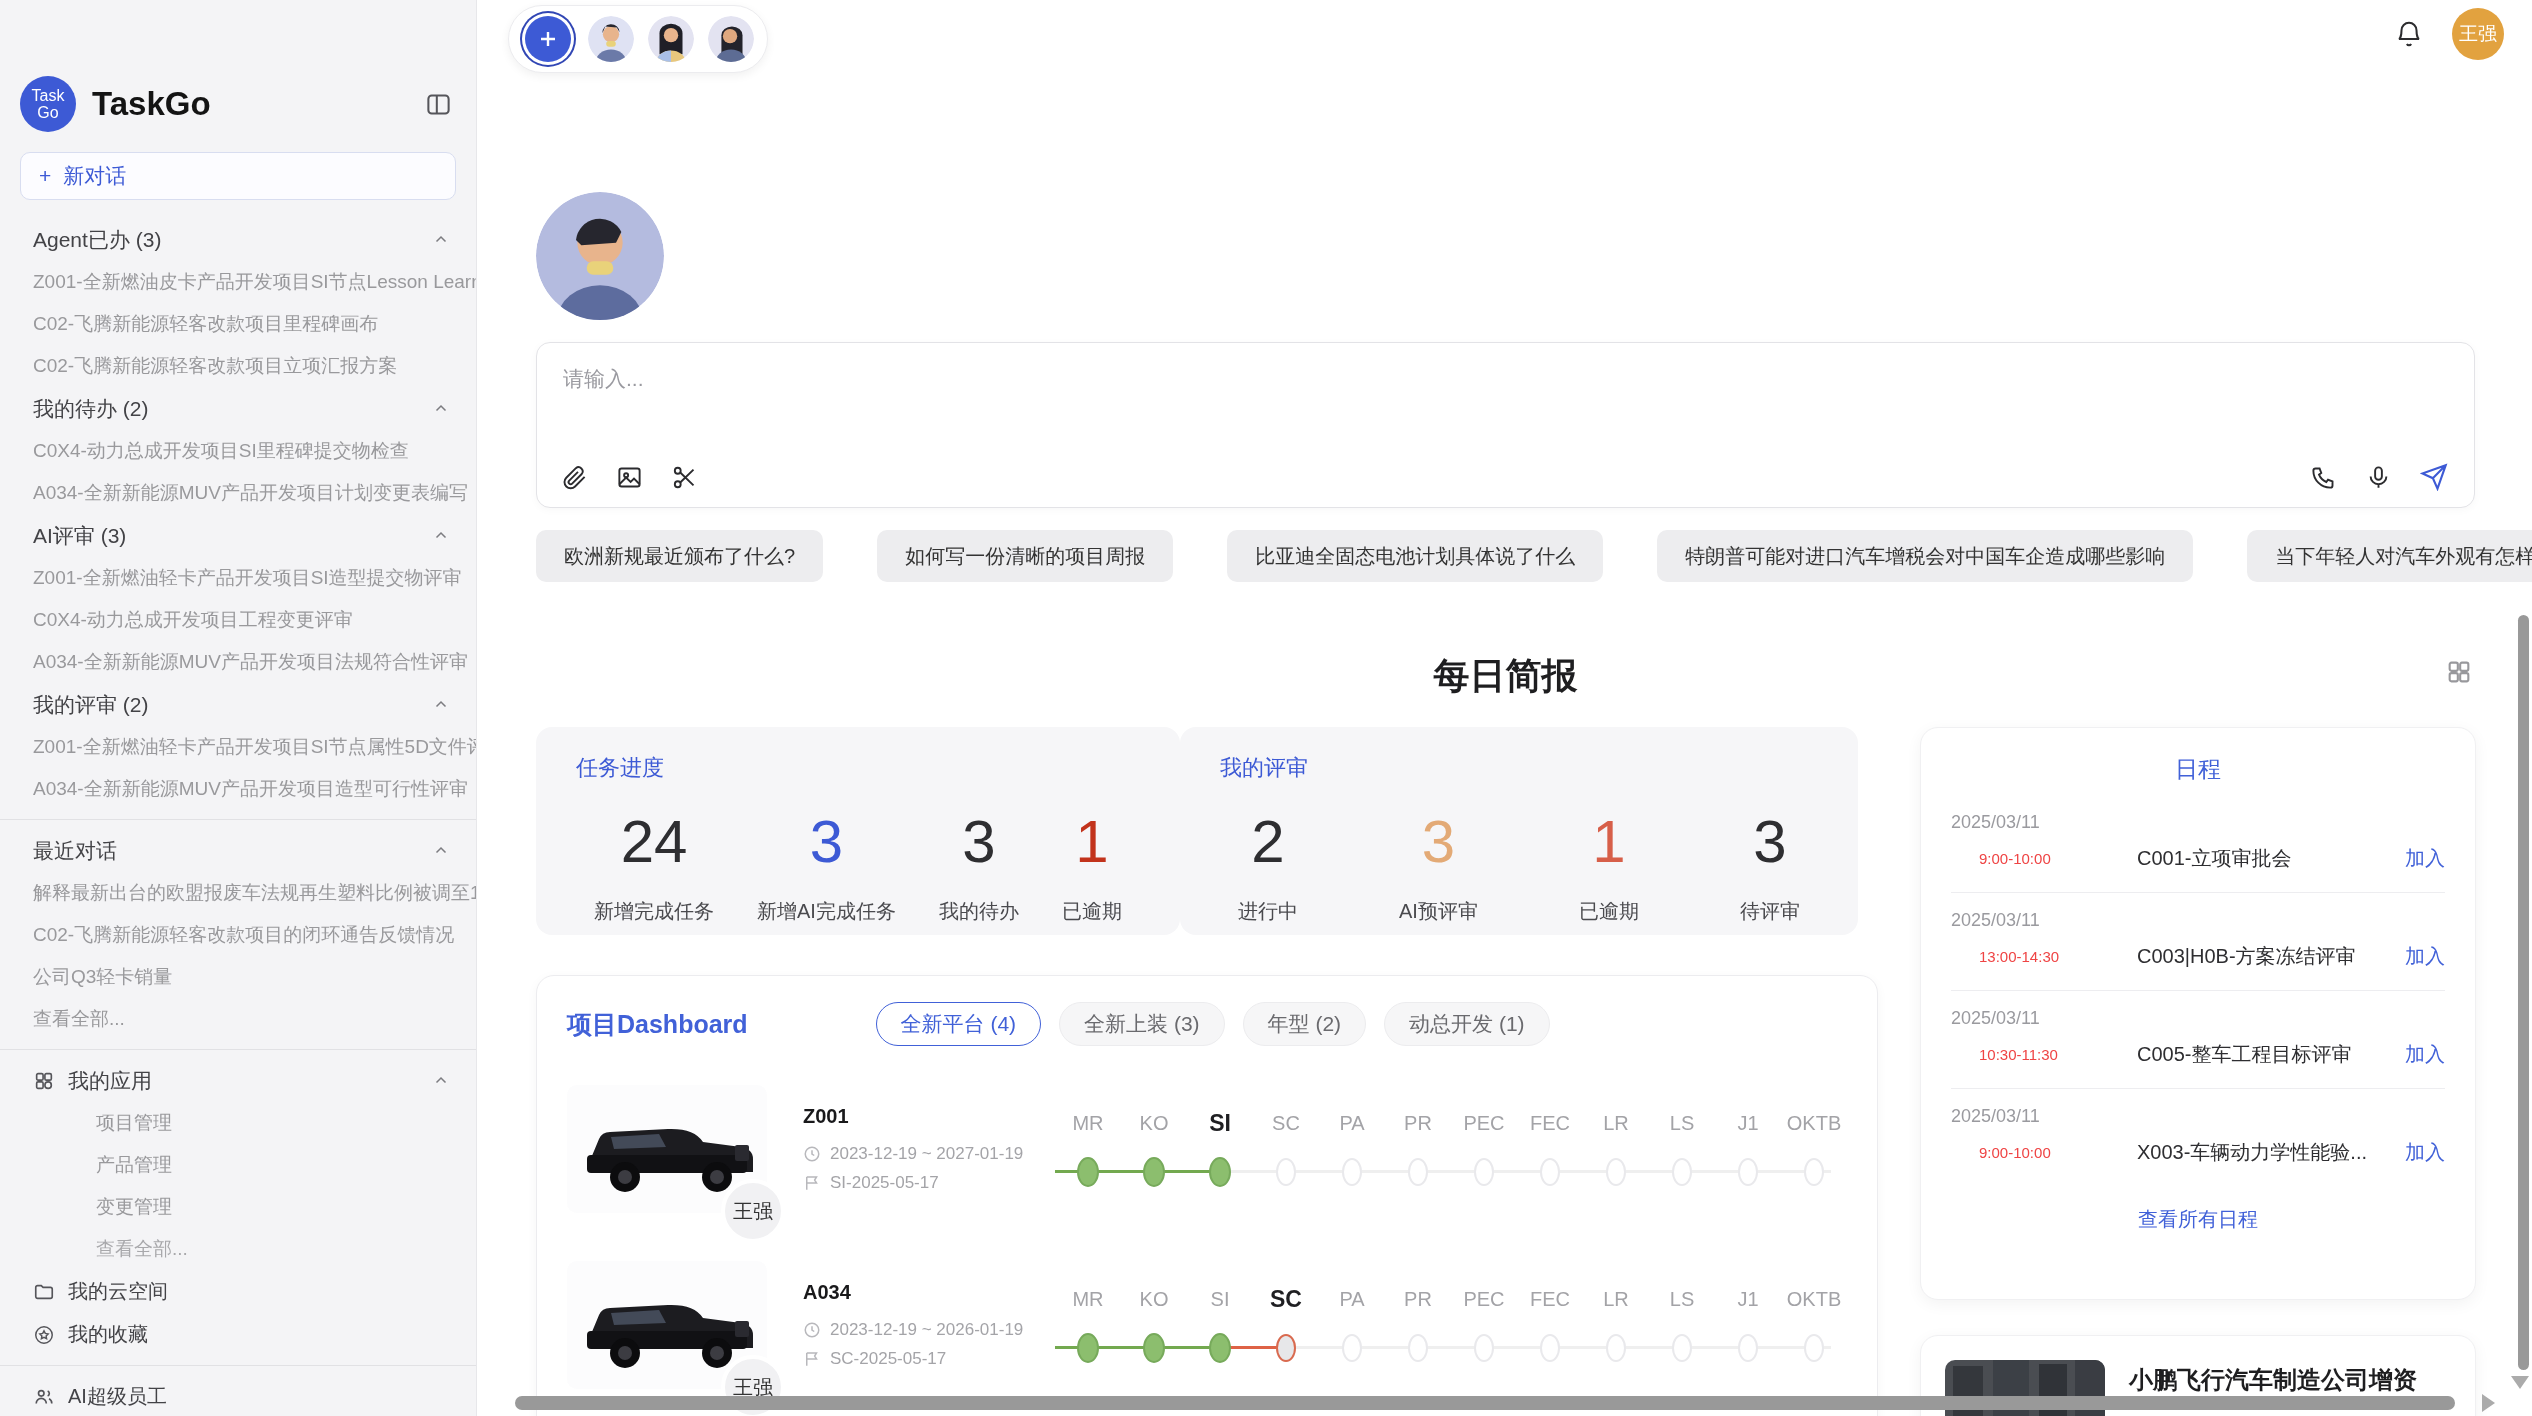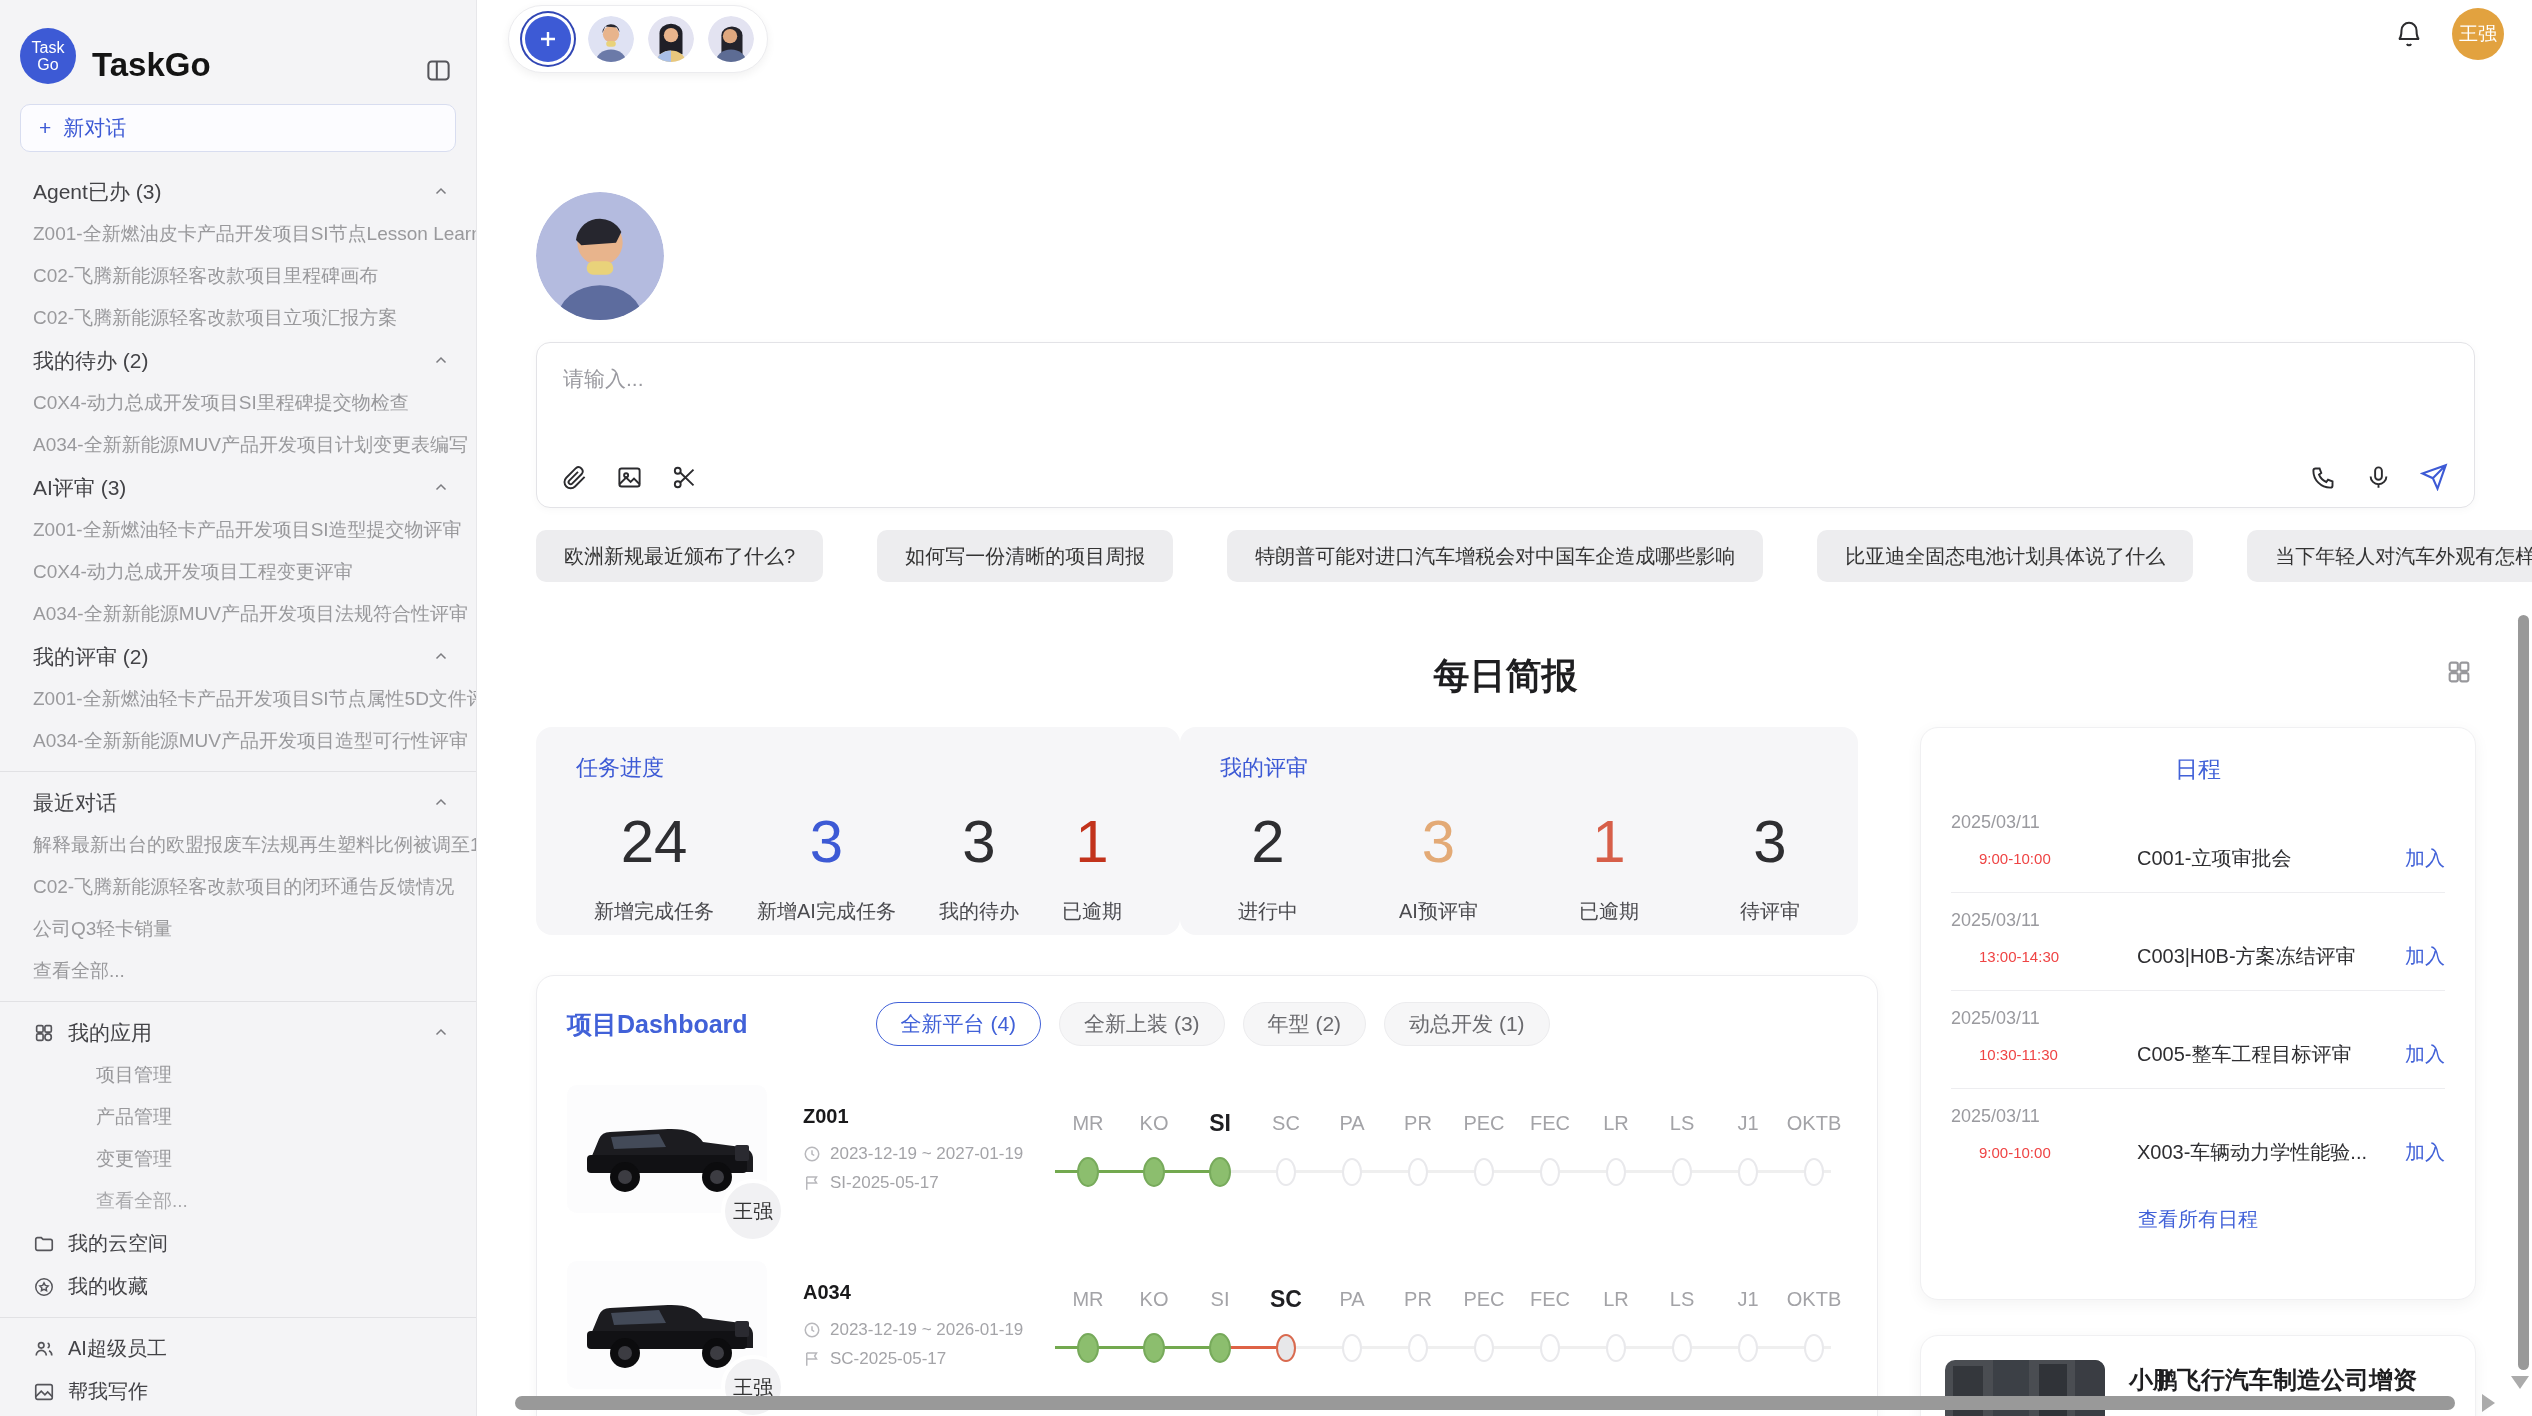--- a/index.html
+++ b/index.html
@@ -2,21 +2,21 @@
 <html><head>
 <meta charset="utf-8">
 <style>
   * { margin:0; padding:0; box-sizing:border-box; }
   html,body { width:2532px; height:1416px; overflow:hidden; background:#fff;
     font-family:"Liberation Sans","DejaVu Sans",sans-serif; color:#222; }
 
   
   .sidebar { position:absolute; left:0; top:0; width:477px; height:100%;
     background:#f4f4f6; border-right:1px solid #e7e7ea; overflow:hidden; }
-  .side-head { display:flex; align-items:flex-end; padding:28px 24px 0 20px; }
+  .side-head { display:flex; align-items:center; padding:28px 24px 0 20px;margin-top:48px; }
   .logo { width:56px; height:56px; border-radius:50%; background:#3D5AD5; color:#fff;
     display:flex; flex-direction:column; align-items:center; justify-content:center;
     font-size:16px; line-height:17px; }
   .app-name { margin-left:16px; font-size:33px; font-weight:bold; color:#141414; flex:1; }
   .icon { display:inline-flex; }
   .icon svg { display:block; }
   .new-chat { margin:20px 20px 0; height:48px; background:#fcfcff; border:1px solid #d8ddf0;
     border-radius:10px; display:flex; align-items:center; gap:12px; padding:0 18px;
     color:#3D5AD5; font-size:21px; cursor:pointer; }
   .side-scroll { margin-top:18px; }
@@ -412,22 +412,22 @@
           <svg width="28" height="28" viewBox="0 0 24 24" fill="none" stroke="currentColor" stroke-width="1.8">
             <path d="M22 2L11 13M22 2L15 22l-4-9-9-4z"></path>
           </svg>
         </span>
     </div>
   </div>
 
   <div class="chips">
     <div class="chip">欧洲新规最近颁布了什么?</div>
     <div class="chip">如何写一份清晰的项目周报</div>
+    <div class="chip">比亚迪全固态电池计划具体说了什么</div>
     <div class="chip">特朗普可能对进口汽车增税会对中国车企造成哪些影响</div>
-    <div class="chip">比亚迪全固态电池计划具体说了什么</div>
     <div class="chip">当下年轻人对汽车外观有怎样的喜好趋势</div>
   </div>
 
   <div class="brief-head">
     <div class="brief-title">每日简报</div>
     <span class="icon brief-grid-ic">
         <svg width="28" height="28" viewBox="0 0 24 24" fill="none" stroke="currentColor" stroke-width="1.8">
           <rect x="4" y="4" width="7" height="7" rx="1.5"></rect>
           <rect x="13" y="4" width="7" height="7" rx="1.5"></rect>
           <rect x="4" y="13" width="7" height="7" rx="1.5"></rect>

